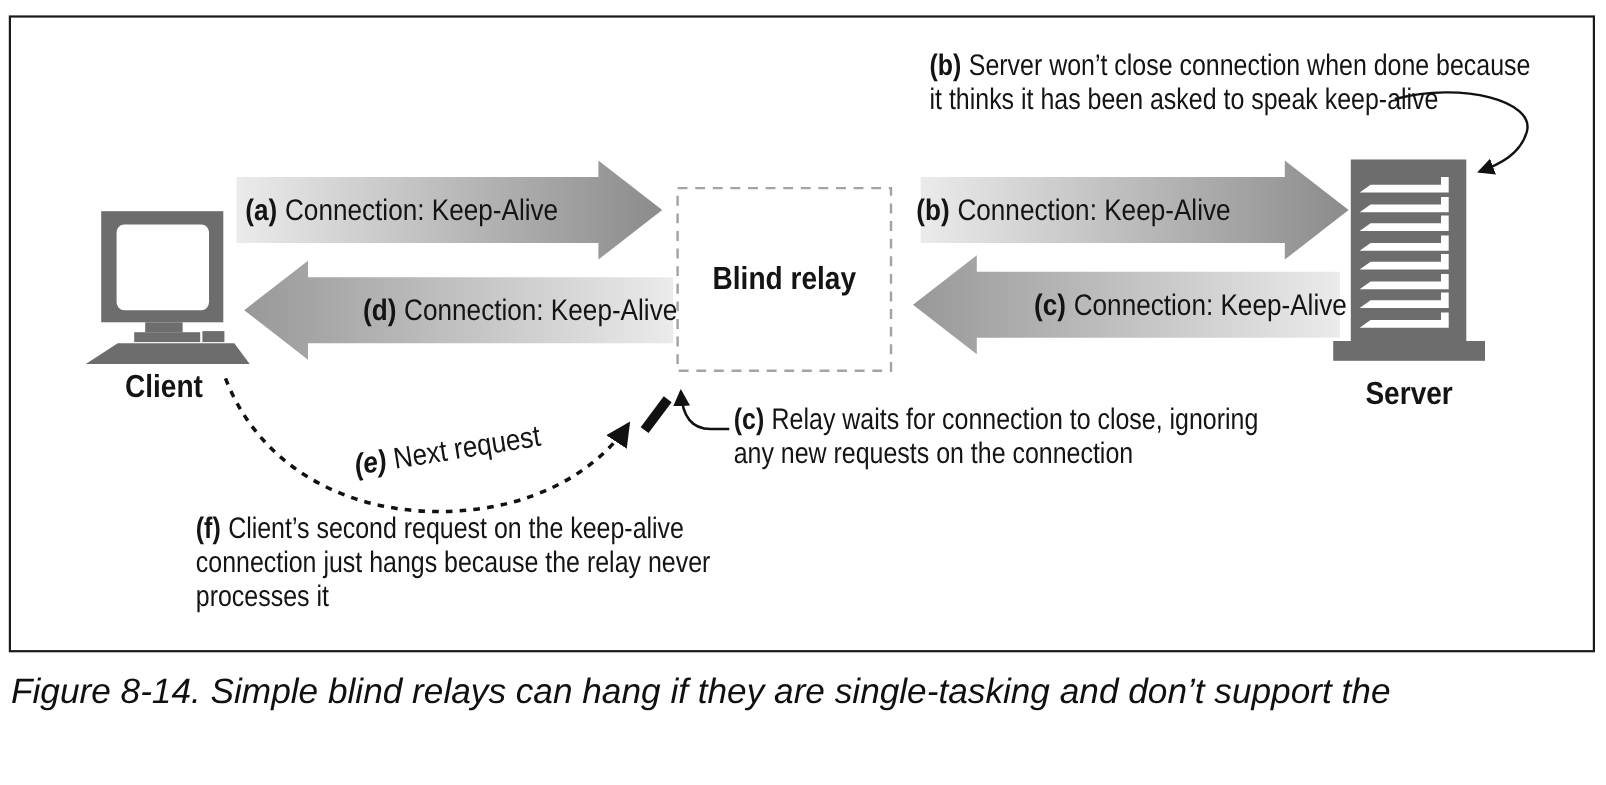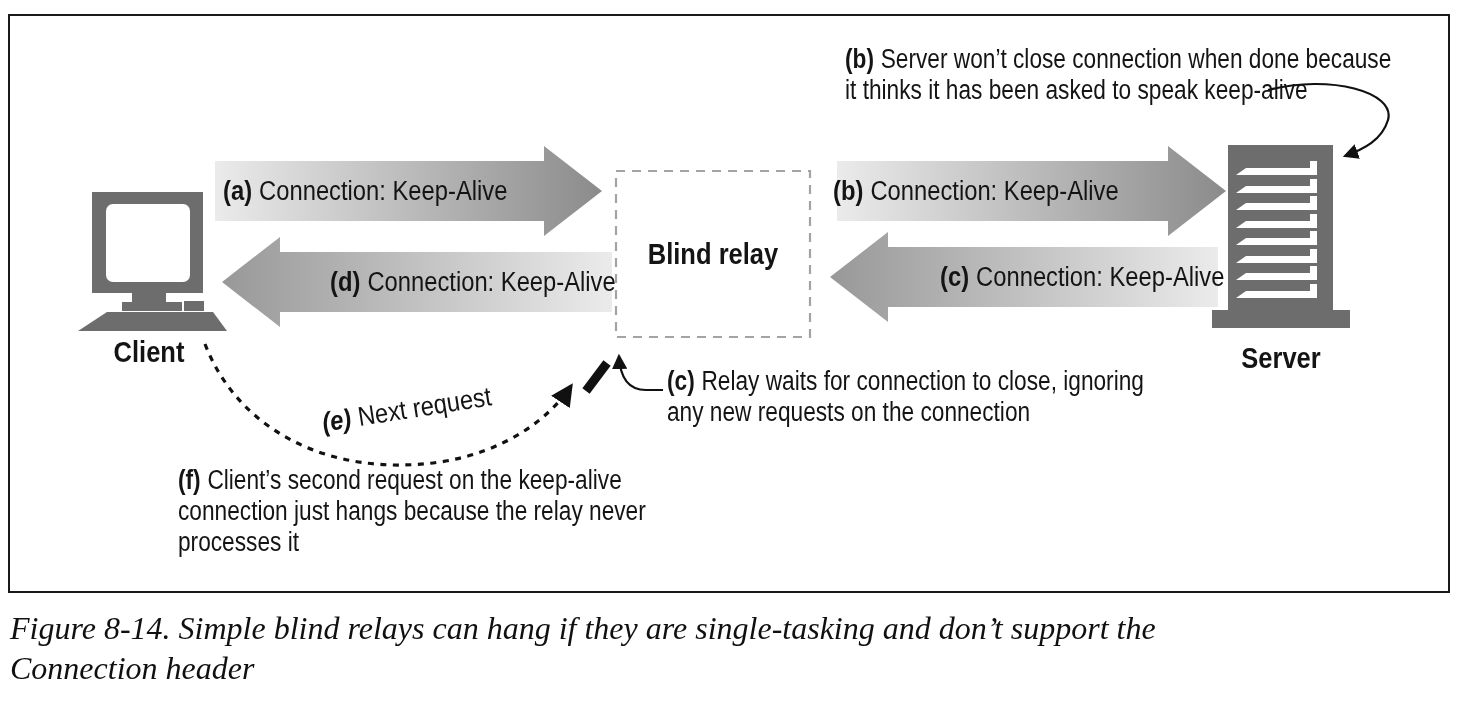--- a/index.html
+++ b/index.html
@@ -11,21 +11,21 @@
          transform:scaleX(.88);transform-origin:0 50%;color:#141414;}
   .dtext .pfx{font-weight:bold;margin-right:8px;}
   .note{font-size:27px;line-height:31px;white-space:nowrap;
         transform:scaleX(.84);transform-origin:0 0;}
   .note .pfx{font-weight:bold;margin-right:8px;}
   .note div{white-space:nowrap;}
   .biglabel{font-weight:bold;font-size:29px;line-height:32px;text-align:center;
             transform:scaleX(.88);transform-origin:50% 50%;white-space:nowrap;}
   .rot{transform:rotate(-9deg) scaleX(.88);transform-origin:0 0;}
   .rot .pfx{font-weight:bold;font-style:italic;margin-right:8px;}
-  .caption{font-family:Liberation Serif, serif;font-style:italic;font-size:32px;
+  .caption{font-family:Liberation Sans, sans-serif;font-style:italic;font-size:32px;
            line-height:40px;color:#101010;white-space:nowrap;}
 </style>
 </head>
 <body>
 
 <div id="fig">
 
   <svg class="abs" style="left:0;top:0" width="1460" height="714" viewBox="0 0 1460 714">
     <defs>
       <linearGradient id="gRight" x1="0" y1="0" x2="1" y2="0">
@@ -116,16 +116,15 @@
   </div>
 
   <div class="abs note" style="left:178px;top:465px">
     <div><span class="pfx">(f)</span><span>Client’s second request on the keep-alive</span></div>
     <div>connection just hangs because the relay never</div>
     <div>processes it</div>
   </div>
 
   <div class="abs caption" style="left:10px;top:608px">
     <div>Figure 8-14. Simple blind relays can hang if they are single-tasking and don’t support the</div>
-    <div>Connection header</div>
   </div>
 
 </div>
 
 </body></html>

